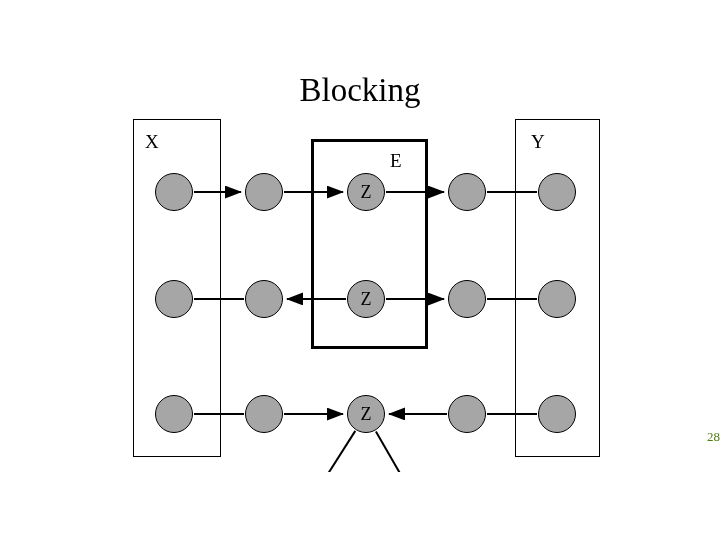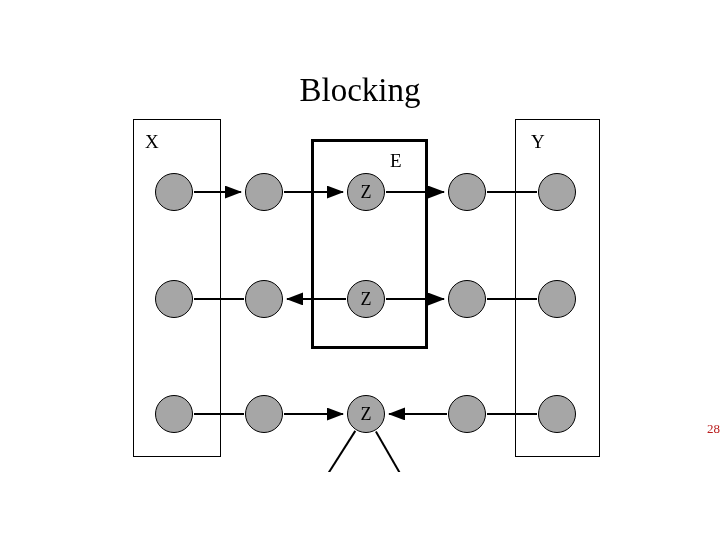--- a/index.html
+++ b/index.html
@@ -28,23 +28,23 @@
   }
   .label {
     position: absolute;
     font-size: 19px;
     color: #000000;
     font-family: "Liberation Serif", serif;
   }
   #page-num {
     position: absolute;
     right: 28px;
-    bottom: 35px;
+    bottom: 27px;
     font-size: 13px;
-    color: #b91c1c;
+    color: #4d7c0f;
     font-family: "Liberation Serif", serif;
   }
   .box {
     position: absolute;
     box-sizing: border-box;
     background: transparent;
   }
   .box-thin { border: 1px solid #000000; }
   .box-thick { border: 3px solid #000000; }
   .node {

